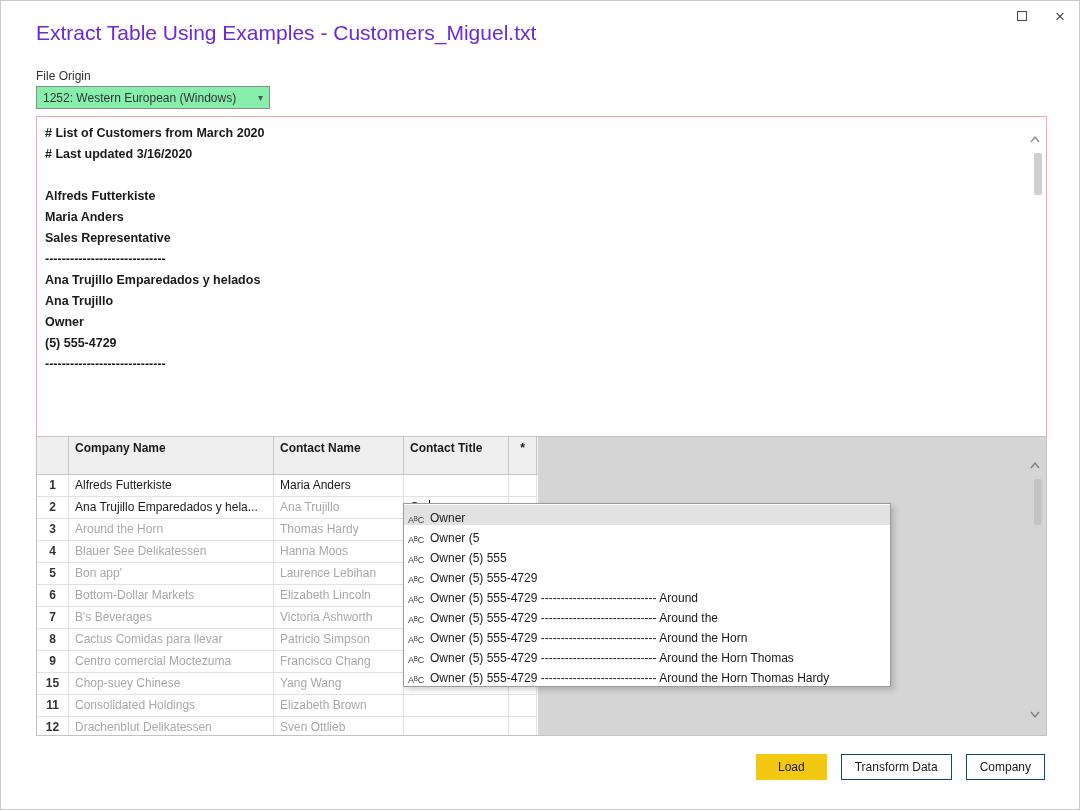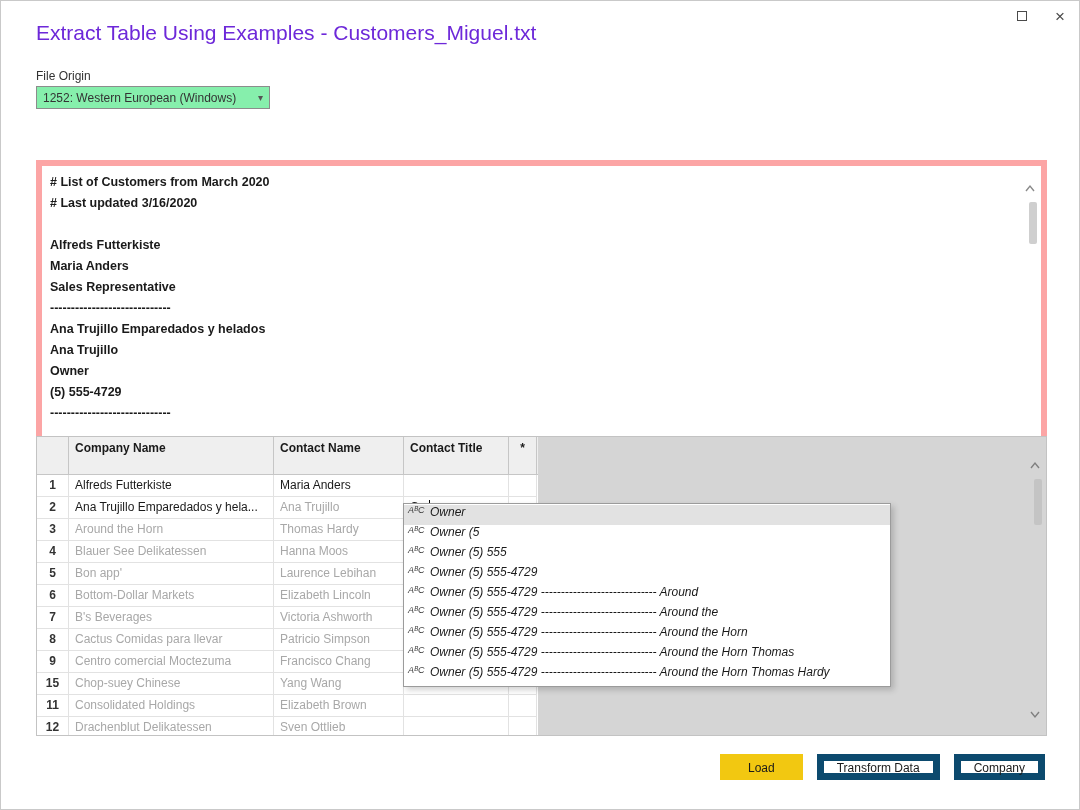--- a/index.html
+++ b/index.html
@@ -17,21 +17,21 @@
   .title{position:absolute;left:35px;top:20px;font-size:21px;font-weight:400;color:#6d28d9;}
   
   .fo-label{position:absolute;left:35px;top:68px;font-size:12px;color:#333;}
   .dropdown{
     position:absolute;left:35px;top:85px;width:234px;height:23px;border:1px solid #8c8c8c;
     background:#86efac;font-size:12px;display:flex;align-items:center;justify-content:space-between;
     padding:0 6px;color:#333;
   }
   .dd-arrow{font-size:10px;color:#555;}
   
-  .preview{position:absolute;left:35px;top:115px;width:1011px;height:382px;border:6px solid #fca5a5;background:#fff;overflow:hidden;margin-top:44px;}
+  .preview{position:absolute;left:35px;top:115px;width:1011px;height:382px;border:1px solid #fca5a5;background:#fff;overflow:hidden;}
   .preview-lines{position:absolute;left:8px;top:6px;right:24px;bottom:22px;overflow:hidden;}
   .pline{height:21px;line-height:21px;font-size:12.5px;font-weight:600;color:#1a1a1a;white-space:pre;}
   .sarrow{position:absolute;width:14px;height:14px;}
   .sarrow svg{display:block;}
   .prev-up{top:16px;right:4px;}
   .prev-down{bottom:28px;right:4px;}
   .prev-left{left:12px;bottom:4px;}
   .prev-right{right:32px;bottom:4px;}
   .vthumb{position:absolute;right:4px;top:36px;width:8px;height:42px;background:#cfcfcf;border-radius:2px;}
   
@@ -45,26 +45,26 @@
   .trow{height:22px;}
   .tcell{font-size:12px;line-height:21px;padding-left:6px;border-right:1px solid #e2e2e2;border-bottom:1px solid #e2e2e2;white-space:nowrap;overflow:hidden;background:#fff;color:#1a1a1a;}
   .tcell.num{text-align:center;padding-left:0;font-weight:700;color:#333;}
   .tcell.ghost{color:#a8a8a8;}
   .caret{display:inline-block;width:1px;height:13px;background:#000;margin-left:1px;vertical-align:-2px;}
   .tbl-up{top:22px;right:4px;}
   .tbl-down{bottom:14px;right:4px;}
   .tbl-thumb{position:absolute;right:4px;top:42px;width:8px;height:46px;background:#c4c4c4;border-radius:2px;}
   
   .popup{position:absolute;left:402px;top:502px;width:488px;background:#fff;border:1px solid #9b9b9b;box-shadow:3px 3px 6px rgba(0,0,0,0.18);z-index:6;padding:1px 0;}
-  .pitem{height:20px;display:flex;align-items:flex-start;font-size:12px;color:#1a1a1a;padding-left:4px;white-space:nowrap;overflow:hidden;font-style:italic;}
+  .pitem{height:20px;display:flex;align-items:flex-end;font-size:12px;color:#1a1a1a;padding-left:4px;white-space:nowrap;overflow:hidden;}
   .pitem.sel{background:#e2e2e2;}
   .abc{font-size:9px;width:22px;flex:0 0 22px;color:#3c3c3c;}
   
   .footer{position:absolute;right:34px;top:753px;display:flex;gap:14px;}
-  .btn{height:26px;font-size:12px;padding:0 13px;background:#fff;border:7px solid #0c4a6e;color:#1a1a1a;font-family:inherit;}
+  .btn{height:26px;font-size:12px;padding:0 13px;background:#fff;border:1px solid #0c4a6e;color:#1a1a1a;font-family:inherit;}
   .btn.load{background:#f2c811;border-color:#f2c811;padding:0 21px;}
 </style>
 </head>
 <body>
 
 <div class="stage">
 
   <div class="winc">
     <span class="winbtn">
       <svg width="10" height="10" viewBox="0 0 10 10">

